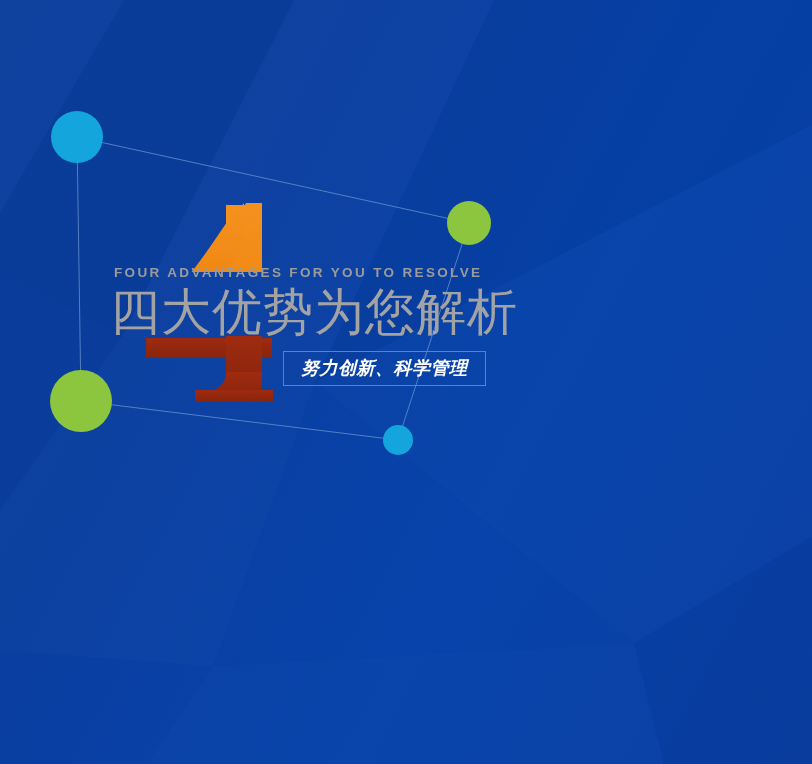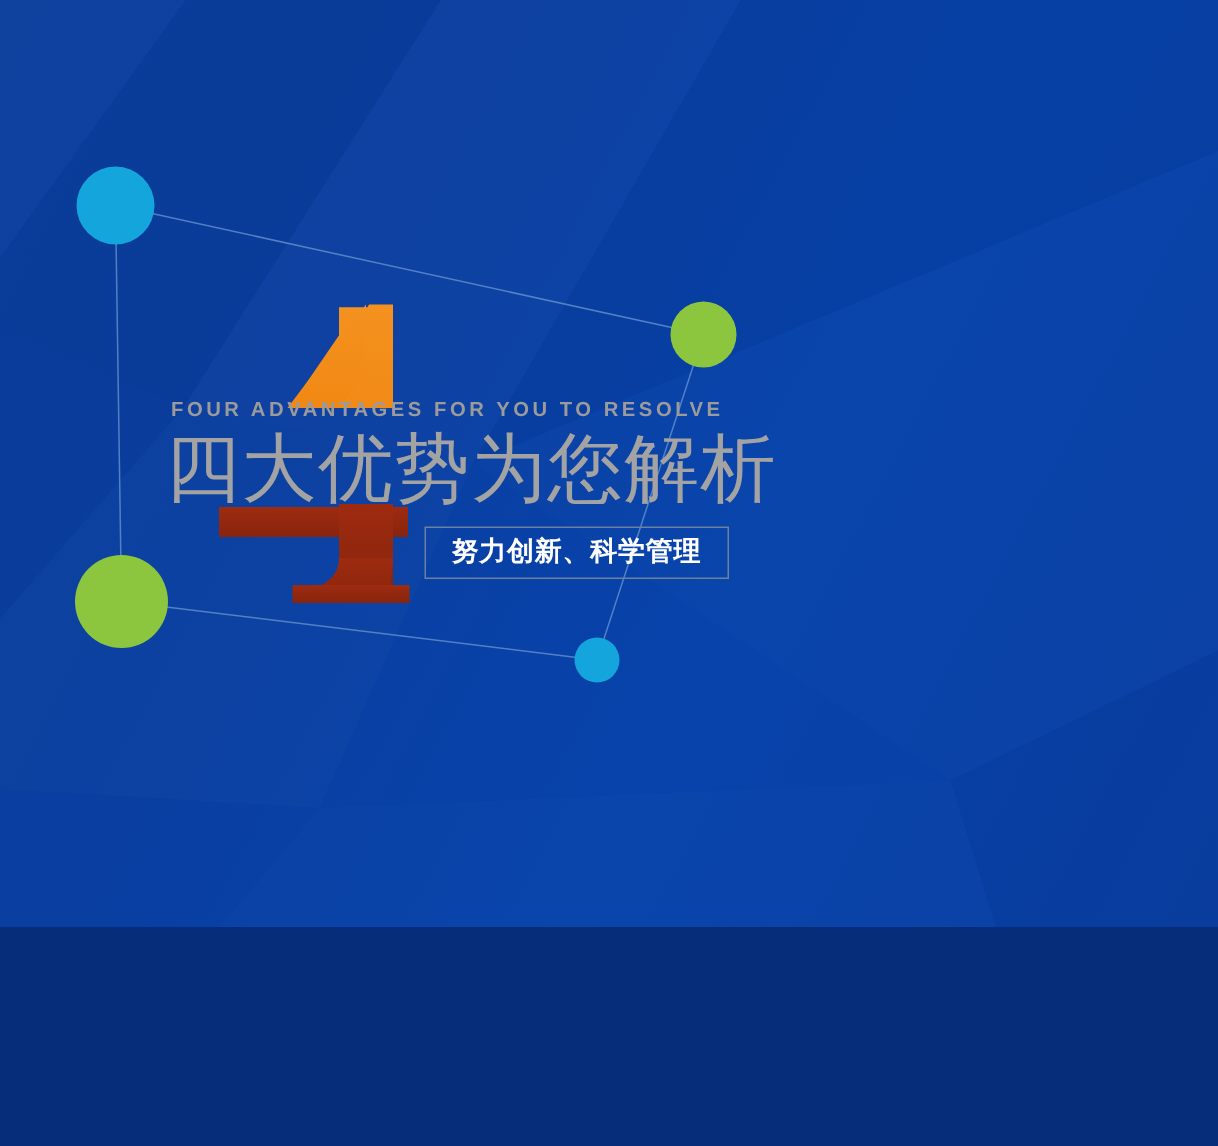--- a/index.html
+++ b/index.html
@@ -8,21 +8,21 @@
     padding: 0;
     background: #062d7a;
   }
   body {
     font-family: "Liberation Sans", "DejaVu Sans", sans-serif;
   }
 
   #banner {
     position: relative;
     width: 812px;
-    height: 618px;
+    height: 764px;
     overflow: hidden;
     background: #0a40a3;
   }
 
   
   .bg-base {
     position: absolute;
     inset: 0;
     background:
       linear-gradient(118deg, #0b3f9e 0%, #0a3ea0 30%, #0743ab 62%, #0a3ea2 100%);
@@ -89,20 +89,21 @@
     border: 1.5px solid #6c80a0;
     padding: 7px 17px 8px 17px;
     color: #ffffff;
     font-size: 18px;
     font-weight: bold;
     letter-spacing: 0.5px;
     line-height: 1;
     white-space: nowrap;
     background: transparent;
     font-family: "DejaVu Sans", "Liberation Sans", sans-serif;
+    font-style: italic;
   }
 </style>
 </head>
 <body>
 
 <div id="banner">
 
   <div class="bg-base"></div>
 
   <div class="facet">

